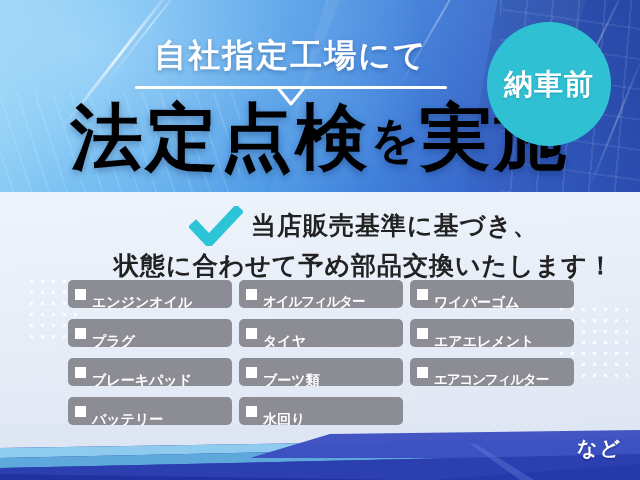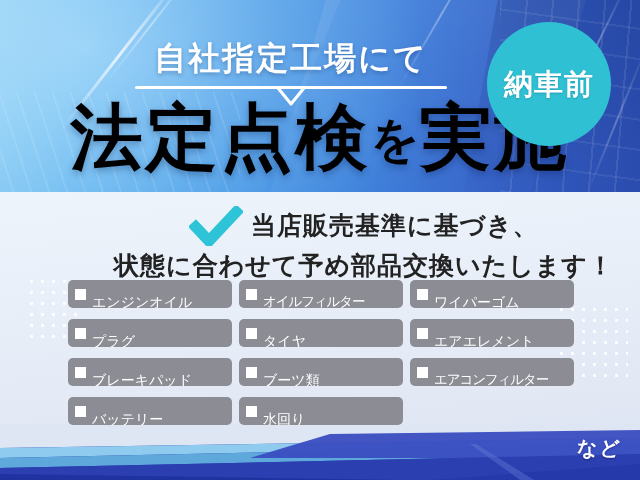--- a/index.html
+++ b/index.html
@@ -134,20 +134,21 @@
     text-shadow: 0 1px 2px rgba(0,60,80,.25);
   }
 
   
   .head-sub-wrap {
     position: absolute;
     left: 0; top: 40px;
     width: 640px;
     text-align: center;
     z-index: 5;
+    font-family: Liberation Mono, monospace;
   }
   .head-sub {
     display: inline-block;
     color: #ffffff;
     font-size: 32px;
     font-weight: 700;
     letter-spacing: 2px;
     line-height: 1.15;
     padding: 0 6px 6px 6px;
     margin-left: -58px;
@@ -270,21 +271,21 @@
   .chip-bullet {
     flex: 0 0 auto;
     width: 11px;
     height: 11px;
     background: #ffffff;
     margin-right: 6px;
   }
   .chip-label {
     color: #ffffff;
     font-size: 14px;
-    font-weight: 400;
+    font-weight: 700;
     letter-spacing: 0px;
     line-height: 1;
     white-space: nowrap;
     margin-top: 15px;
   }
   .chip-label.tight { letter-spacing: -1.1px; font-size: 13.5px; }
 
   
   .footer {
     position: absolute;

